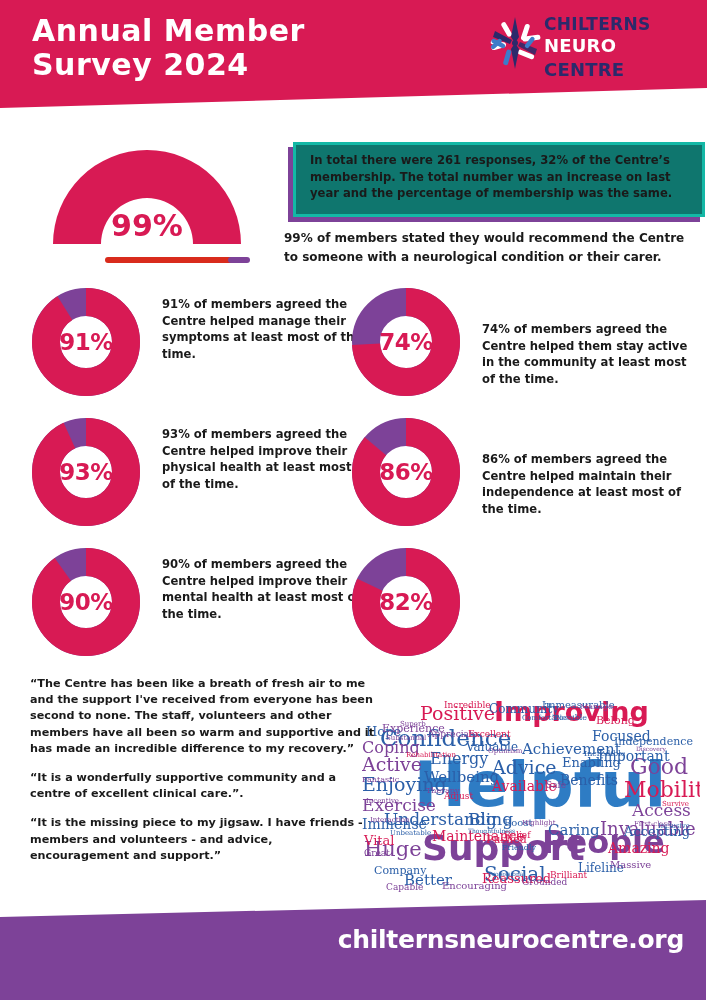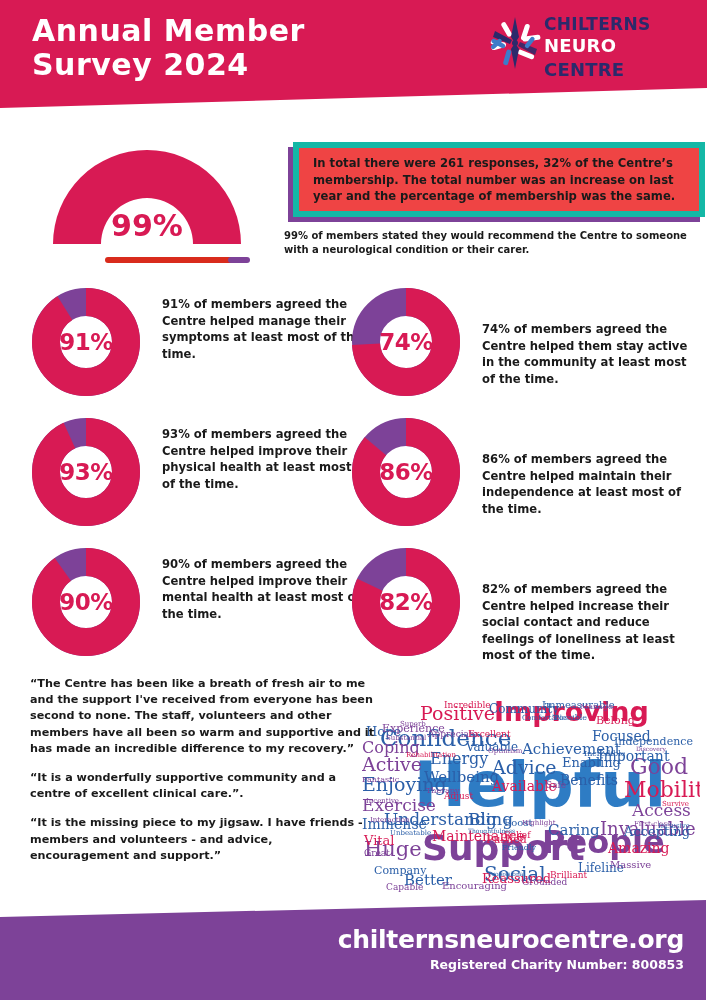--- a/index.html
+++ b/index.html
@@ -79,32 +79,32 @@
 
   
   #callout-shadow {
     position: absolute; left: 288px; top: 147px;
     width: 412px; height: 75px;
     background: #7D4298;
   }
   #callout {
     position: absolute; left: 293px; top: 142px;
     width: 412px; height: 75px;
-    background: #ef4444;
-    border: 6px solid #14b8a6;
+    background: #0f766e;
+    border: 3px solid #14b8a6;
   }
   #callout-text {
     position: absolute; left: 14px; top: 7px; right: 6px;
     font-family: "DejaVu Sans", sans-serif; font-weight: bold;
     font-size: 11.6px; line-height: 16.5px; color: #1A1A1A;
   }
   #recommend-text {
     position: absolute; left: 284px; top: 229px; width: 412px;
     font-family: "DejaVu Sans", sans-serif; font-weight: bold;
-    font-size: 10px; line-height: 14px; color: #1A1A1A;
+    font-size: 12px; line-height: 19px; color: #1A1A1A;
   }
 
   
   .stat-block { position: absolute; width: 340px; height: 120px; }
   .donut-wrap { position: absolute; left: 0; top: 0; width: 108px; height: 108px; }
   .donut-svg { display: block; width: 108px; height: 108px; }
   .donut-label {
     position: absolute; left: 0; top: 0; width: 108px; height: 108px;
     display: flex; align-items: center; justify-content: center;
     color: #D81A54;
@@ -270,21 +270,20 @@
   </div>
 
   <div class="stat-block" style="left:352px; top:548px;">
     <div class="donut-wrap">
       <svg class="donut-svg" viewBox="0 0 108 108">
         <circle cx="54" cy="54" r="40" fill="none" stroke="#7D4298" stroke-width="28"></circle>
         <circle cx="54" cy="54" r="40" fill="none" stroke="#D81A54" stroke-width="28" stroke-dasharray="206.1 45.2" stroke-dashoffset="0" transform="rotate(-90 54 54)"></circle>
       </svg>
       <div class="donut-label">82%</div>
     </div>
-    <div class="stat-desc wide">82% of members agreed the Centre helped increase their social contact and reduce feelings of loneliness at least most of the time.</div>
   </div>
 
   <div id="quotes">
     <p>“The Centre has been like a breath of fresh air to me and the support I've received from everyone has been second to none. The staff, volunteers and other members have all been so warm and supportive and it has made an incredible difference to my recovery.”</p>
     <p>“It is a wonderfully supportive community and a centre of excellent clinical care.”.</p>
     <p>“It is the missing piece to my jigsaw. I have friends - members and volunteers - and advice, encouragement and support.”</p>
   </div>
 
   <div id="wordcloud">
     <svg id="wordcloud-svg" width="338" height="218" viewBox="0 0 338 218" font-family="'DejaVu Serif', serif">
@@ -365,16 +364,15 @@
         <text x="300" y="128" font-size="7" fill="#D81A54" text-anchor="start">Survive</text>
         <text x="126" y="75" font-size="7" fill="#7D4298" text-anchor="start">Optimism</text>
         <text x="222" y="78" font-size="8" fill="#2B5FA8" text-anchor="start">Incredible</text>
         <text x="274" y="73" font-size="6" fill="#7D4298" text-anchor="start">Discovery</text>
         <text x="160" y="147" font-size="7" fill="#7D4298" text-anchor="start">Highlight</text>
       </svg>
   </div>
 
   <div id="footer">
     <div id="footer-url">chilternsneurocentre.org</div>
-    <div id="footer-charity">Registered Charity Number: 800853</div>
   </div>
 
 </div>
 
 </body></html>

